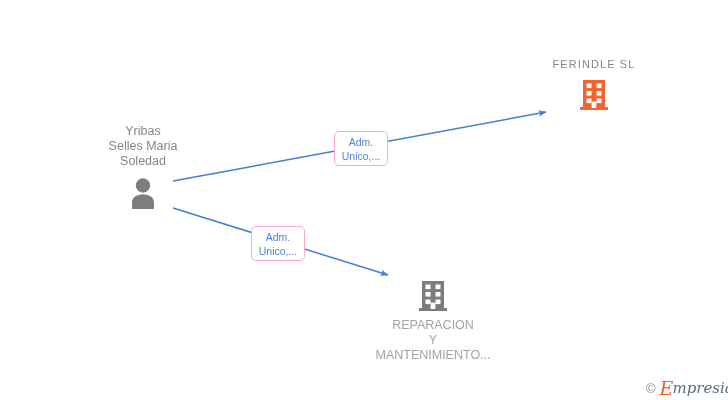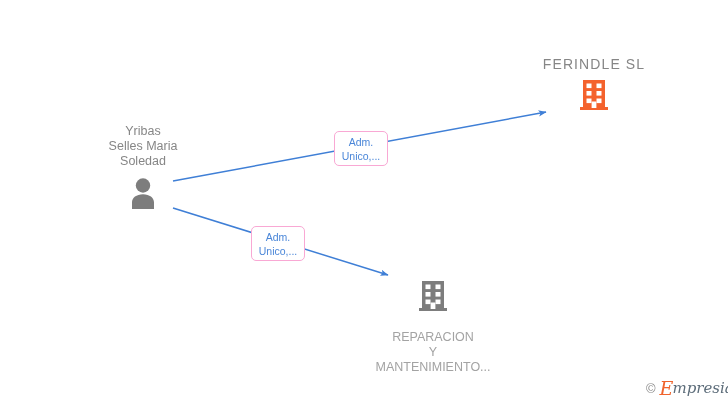--- a/index.html
+++ b/index.html
@@ -35,21 +35,21 @@
   }
   .node-label {
     color: #868686;
     font-size: 12.5px;
     line-height: 15px;
     text-align: center;
     white-space: pre-line;
   }
   .node-label.spaced {
     letter-spacing: 1.1px;
-    font-size: 14px;
+    font-size: 11px;
     text-align: center;
   }
   .node-icon {
     display: block;
   }
 
   
   #node-person {
     left: 63px;
     top: 124px;
@@ -61,21 +61,21 @@
     left: 514px;
     top: 57px;
   }
   #node-ferindle .node-icon { margin-top: 8px; }
 
   
   #node-reparacion {
     left: 353px;
     top: 281px;
   }
-  #node-reparacion .node-label { margin-top: 19px; }
+  #node-reparacion .node-label { margin-top: 7px; }
 
   
   .edge-label {
     position: absolute;
     box-sizing: border-box;
     background: #ffffff;
     border: 1px solid #f9a8d4;
     border-radius: 5px;
     color: #4a86d8;
     font-size: 10.5px;

